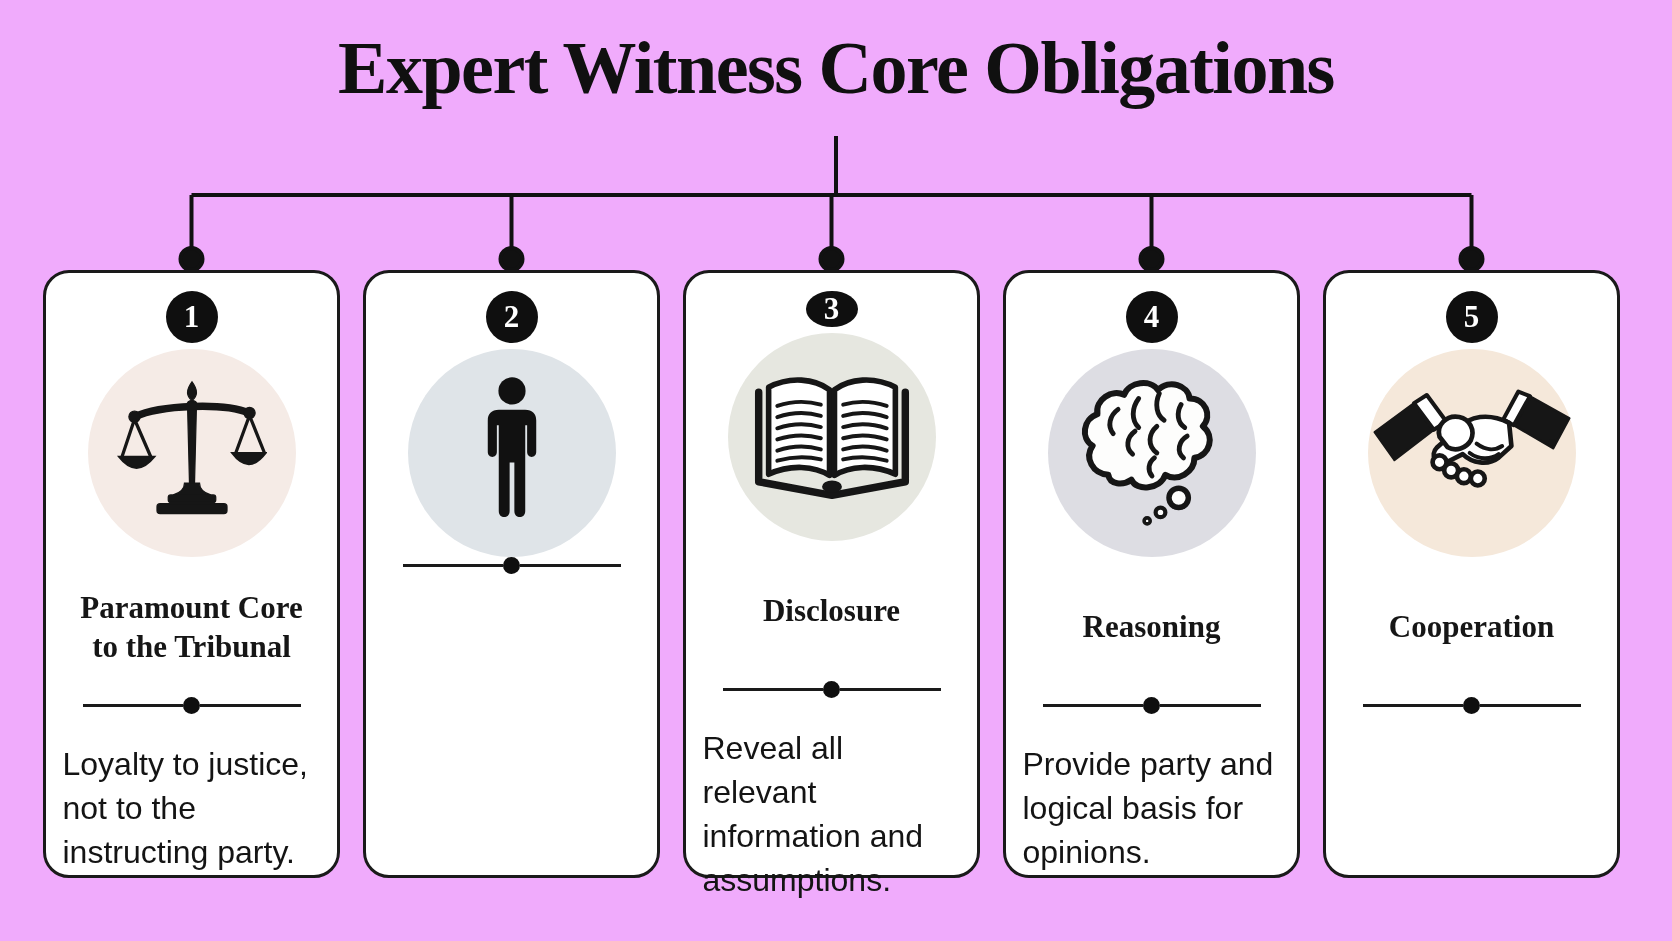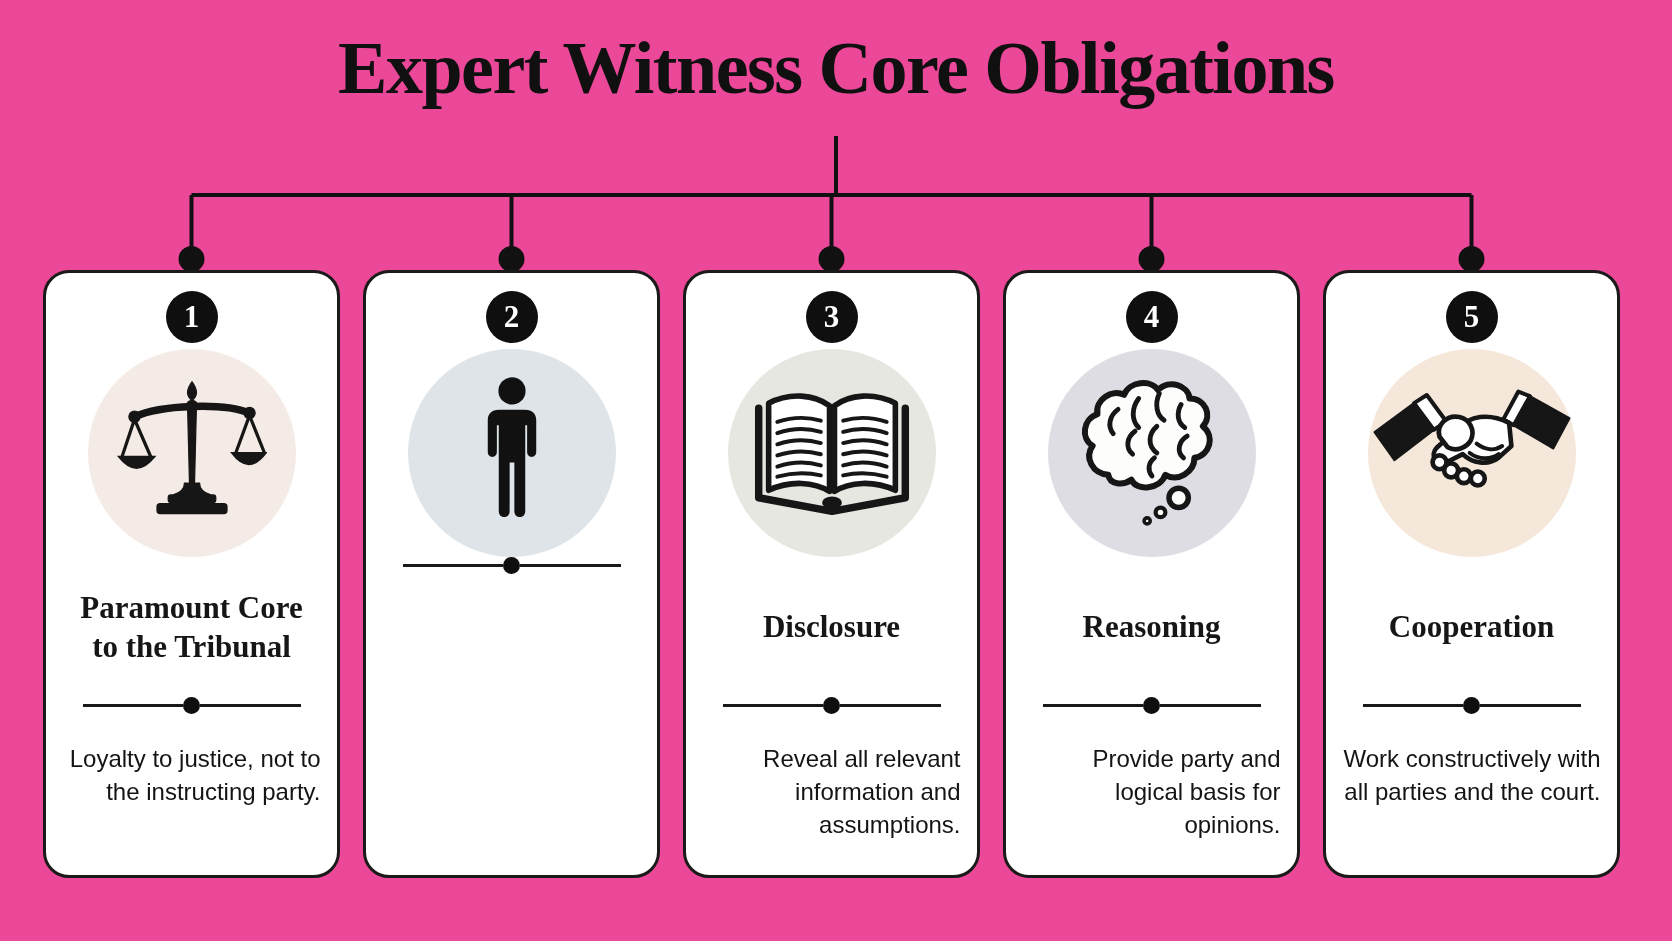--- a/index.html
+++ b/index.html
@@ -1,18 +1,18 @@
 <!DOCTYPE html>
 <html><head>
 <meta charset="utf-8">
 <style>
   html,body{margin:0;padding:0;background:#e9e9e9;}
   .stage{
     position:relative;width:1672px;height:941px;margin:0 auto;
-    background:#ec4899;overflow:hidden;
+    background:#f0abfc;overflow:hidden;
     font-family:"Liberation Sans", sans-serif;color:#141414;
   }
   .main-title{
     position:absolute;top:26px;left:0;width:100%;
     text-align:center;margin:0;
     font-family:"Liberation Serif", serif;
     font-weight:700;font-size:74px;letter-spacing:-1.5px;color:#101010;
   }
   svg.connector{position:absolute;left:0;top:0;width:1672px;height:941px;}
   .cards{
@@ -38,22 +38,22 @@
     width:252px;height:140px;flex:none;
     display:flex;align-items:center;justify-content:center;
     text-align:center;
     font-family:"Liberation Serif", serif;font-weight:700;
     font-size:31px;line-height:1.26;color:#161616;
   }
   .divider{width:218px;flex:none;display:flex;align-items:center;}
   .divider .line{flex:1;height:2.5px;background:#1a1a1a;}
   .divider .dot{width:17px;height:17px;border-radius:50%;background:#0f0f0f;flex:none;}
   .desc{
-    margin-top:28px;width:258px;text-align:right;
-    font-size:24px;line-height:1.38;color:#141414;
+    margin-top:28px;width:258px;text-align:left;
+    font-size:32px;line-height:1.38;color:#141414;
   }
   .icn{display:block;}
 </style>
 </head>
 <body>
 
 <div class="stage">
 
   <h1 class="main-title">Expert Witness Core Obligations</h1>
 
@@ -216,17 +216,16 @@
             <path d="M86,56 C94,62 104,62 111,57 M92,48 C100,54 108,54 114,50" fill="none" stroke-width="3.5"></path>
           </g>
         </svg>
       </div>
       <div class="card-title">Cooperation</div>
       <div class="divider">
         <span class="line"></span>
           <span class="dot"></span>
           <span class="line"></span>
       </div>
-      <div class="desc">Work constructively with all parties and the court.</div>
     </div>
 
   </div>
 </div>
 
 </body></html>

